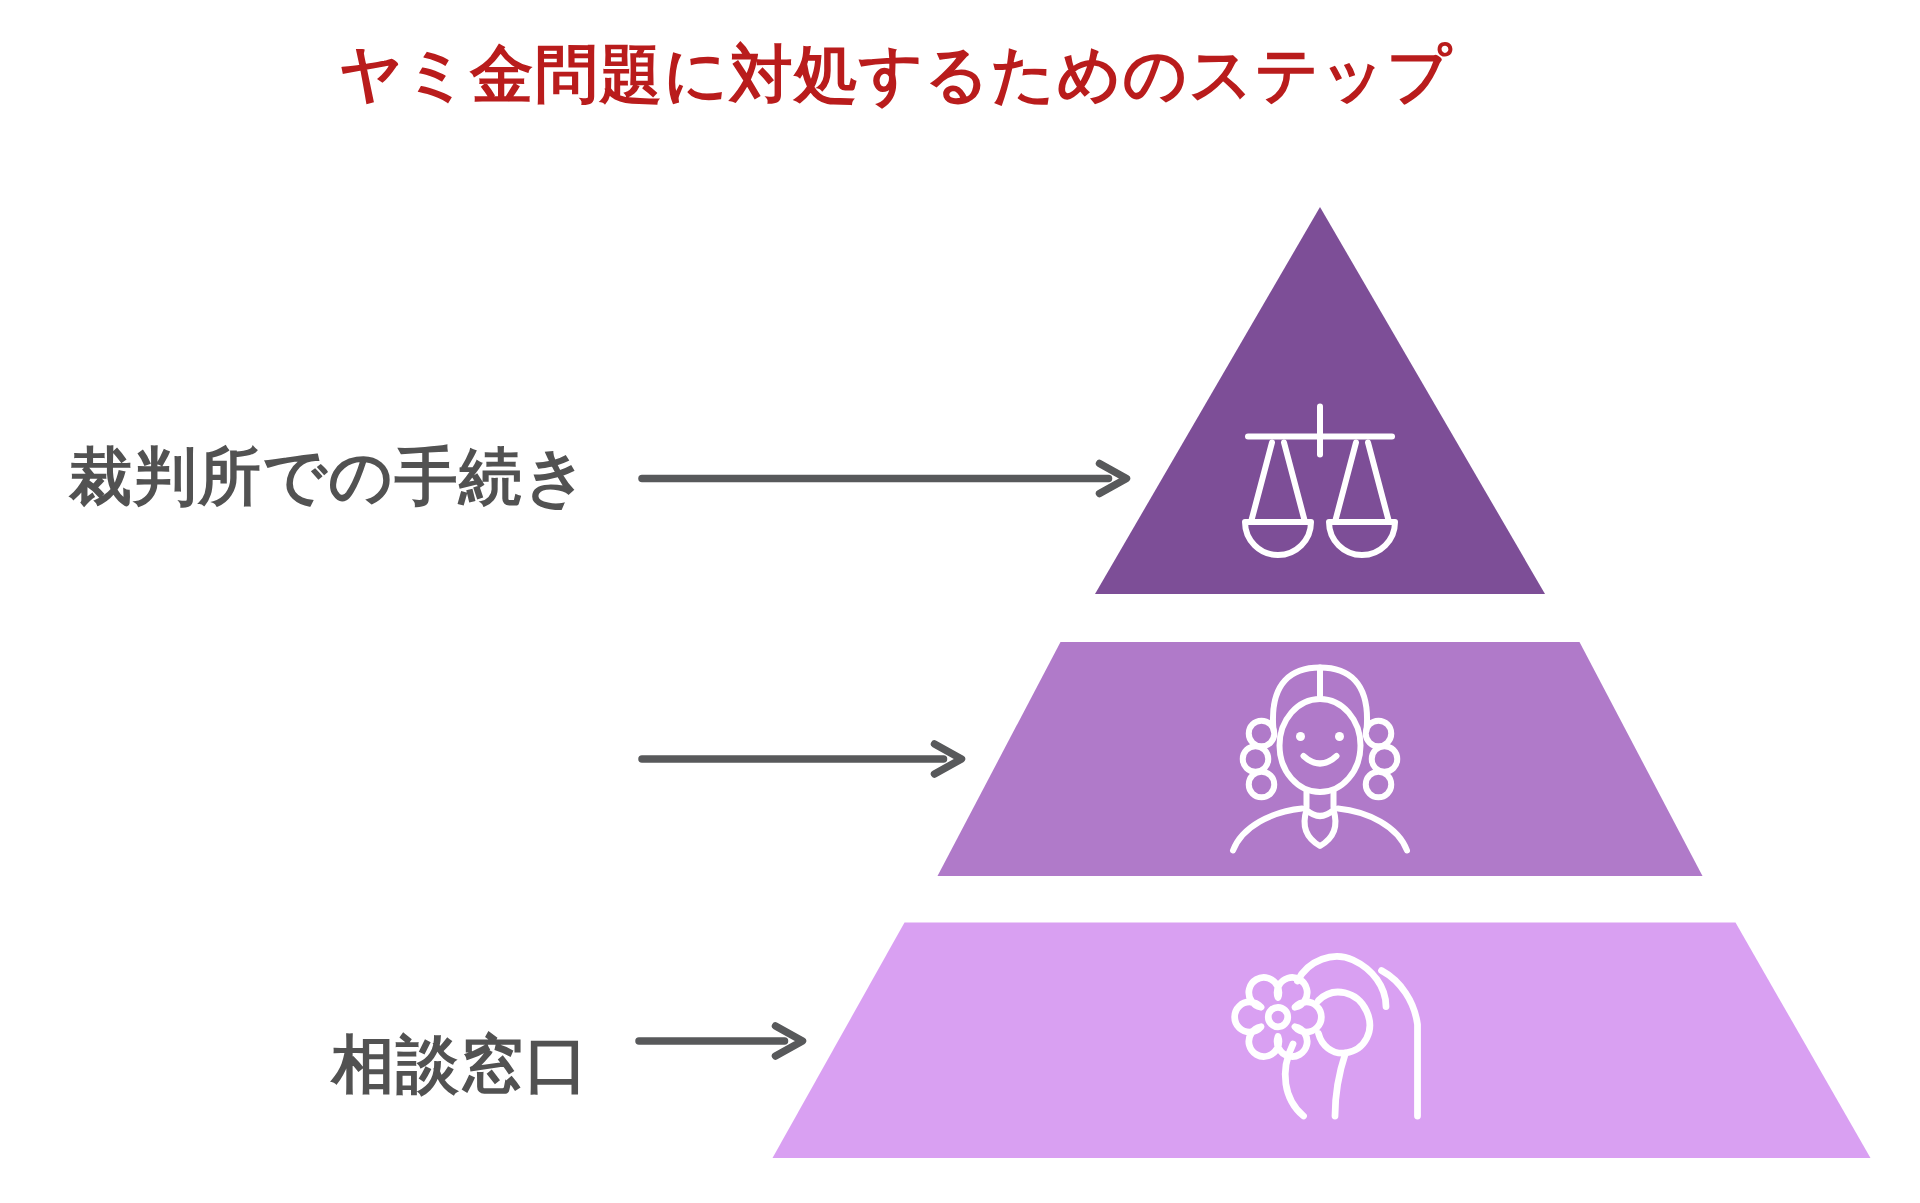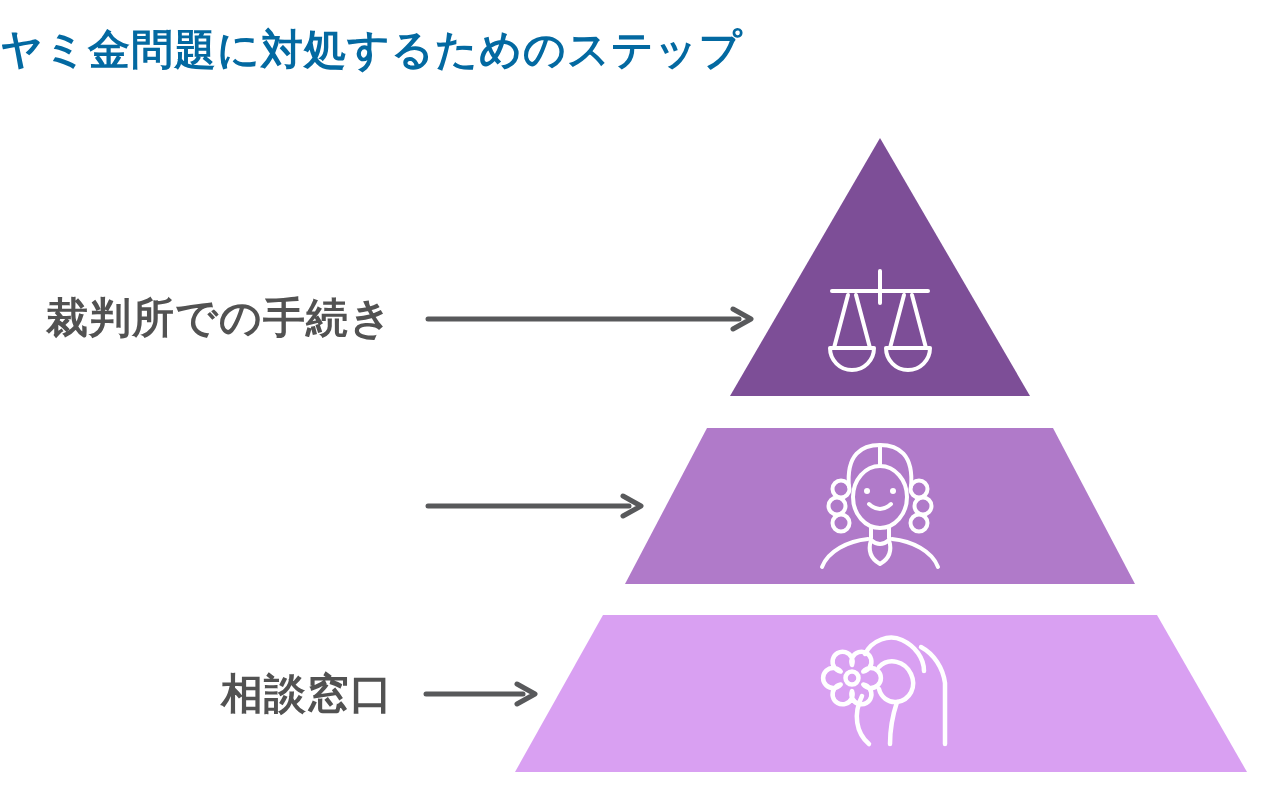--- a/index.html
+++ b/index.html
@@ -1,32 +1,32 @@
 <!DOCTYPE html>
 <html><head>
 <meta charset="utf-8">
 <style>
   html,body{margin:0;padding:0;}
   body{background:#ffffff;font-family:"Liberation Sans","DejaVu Sans",sans-serif;}
   .canvas{
     position:relative;width:1280px;height:802px;background:#ffffff;overflow:hidden;
   }
   .diagram-title{
-    position:absolute;left:0;top:22px;width:1194px;text-align:left;
-    font-size:42px;font-weight:700;color:#0369a1;letter-spacing:1px;
+    position:absolute;left:0;top:22px;width:1194px;text-align:center;
+    font-size:42px;font-weight:700;color:#b91c1c;letter-spacing:1px;
     white-space:nowrap;
     font-family:Liberation Serif, serif;
   }
   .tier-label{
     position:absolute;right:887px;white-space:nowrap;text-align:left;
     font-size:42px;font-weight:600;color:#525252;letter-spacing:1px;line-height:46px;
   }
   .tier-label.l1{top:295px;}
   .tier-label.l2{top:483px;}
-  .tier-label.l3{top:671px;}
+  .tier-label.l3{top:687px;}
   .arrow-svg{position:absolute;display:block;}
   .arrow-svg.a1{left:425px;top:306px;}
   .arrow-svg.a2{left:425px;top:493px;}
   .arrow-svg.a3{left:423px;top:681px;}
   .pyramid-svg{position:absolute;left:0;top:0;}
 </style>
 </head>
 <body>
 
 <div class="canvas">

